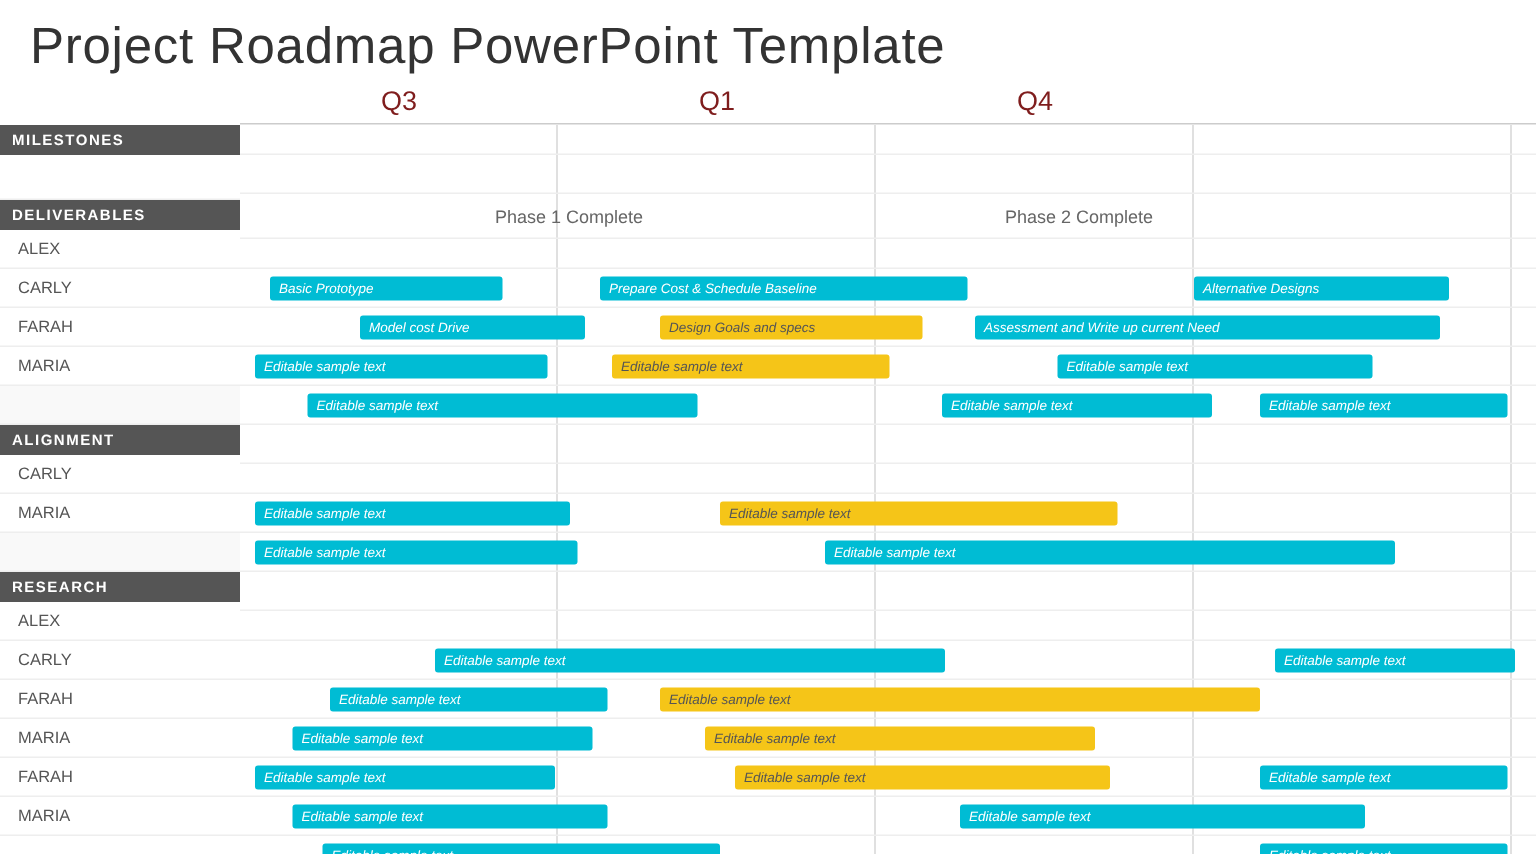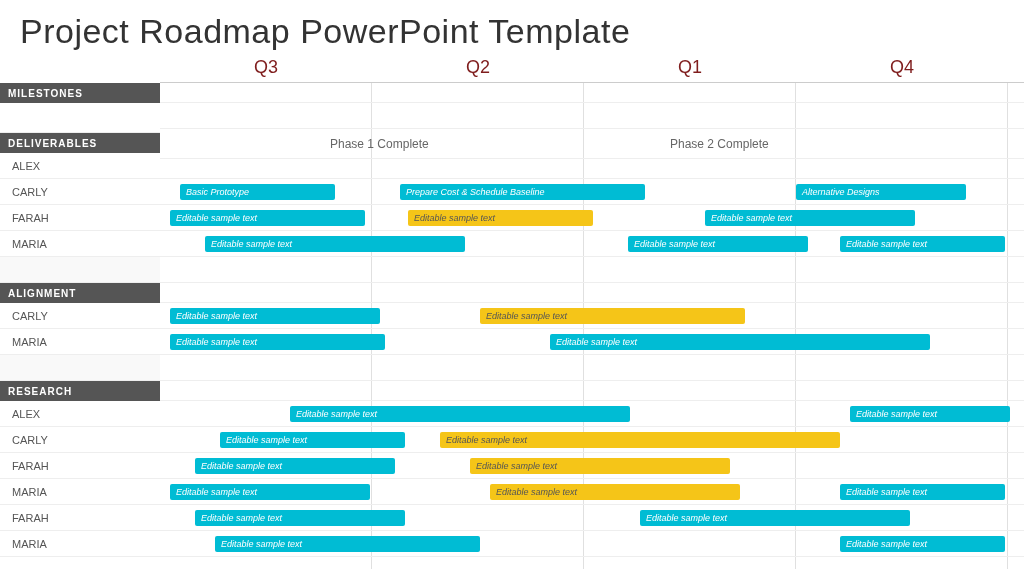--- a/index.html
+++ b/index.html
@@ -139,21 +139,20 @@
     
     
   </style>
 </head>
 <body>
 
 <div class="page-title">Project Roadmap PowerPoint Template</div>
 
 <div class="quarters-row">
   <div class="quarter-label">Q3</div>
-  <div class="quarter-label">Q2</div>
   <div class="quarter-label">Q1</div>
   <div class="quarter-label">Q4</div>
 </div>
 
 <div class="main-content">
 
   <div class="left-sidebar">
 
     <div class="section-header">MILESTONES</div>
 
@@ -190,20 +189,25 @@
         <span class="phase-label" style="left: 170px;">Phase 1 Complete</span>
         <span class="phase-label" style="left: 510px;">Phase 2 Complete</span>
       </div>
       <div class="gantt-section-row" style="height: 20px;"></div>
       <div class="gantt-row" style="height: 26px;">
         <div class="bar bar-cyan" style="left: 20px; width: 155px;">Basic Prototype</div>
         <div class="bar bar-cyan" style="left: 240px; width: 245px;">Prepare Cost &amp; Schedule Baseline</div>
         <div class="bar bar-cyan" style="left: 636px; width: 170px;">Alternative Designs</div>
       </div>
       <div class="gantt-row" style="height: 26px;">
+        <div class="bar bar-cyan" style="left: 80px; width: 150px;">Model cost Drive</div>
+        <div class="bar bar-yellow" style="left: 280px; width: 175px;">Design Goals and specs</div>
+        <div class="bar bar-cyan" style="left: 490px; width: 310px;">Assessment and Write up current Need</div>
+      </div>
+      <div class="gantt-row" style="height: 26px;">
         <div class="bar bar-cyan" style="left: 10px; width: 195px;">Editable sample text</div>
         <div class="bar bar-yellow" style="left: 248px; width: 185px;">Editable sample text</div>
         <div class="bar bar-cyan" style="left: 545px; width: 210px;">Editable sample text</div>
       </div>
       <div class="gantt-row" style="height: 26px;">
         <div class="bar bar-cyan" style="left: 45px; width: 260px;">Editable sample text</div>
         <div class="bar bar-cyan" style="left: 468px; width: 180px;">Editable sample text</div>
         <div class="bar bar-cyan" style="left: 680px; width: 165px;">Editable sample text</div>
       </div>
       <div class="gantt-row" style="height: 26px;"></div>

